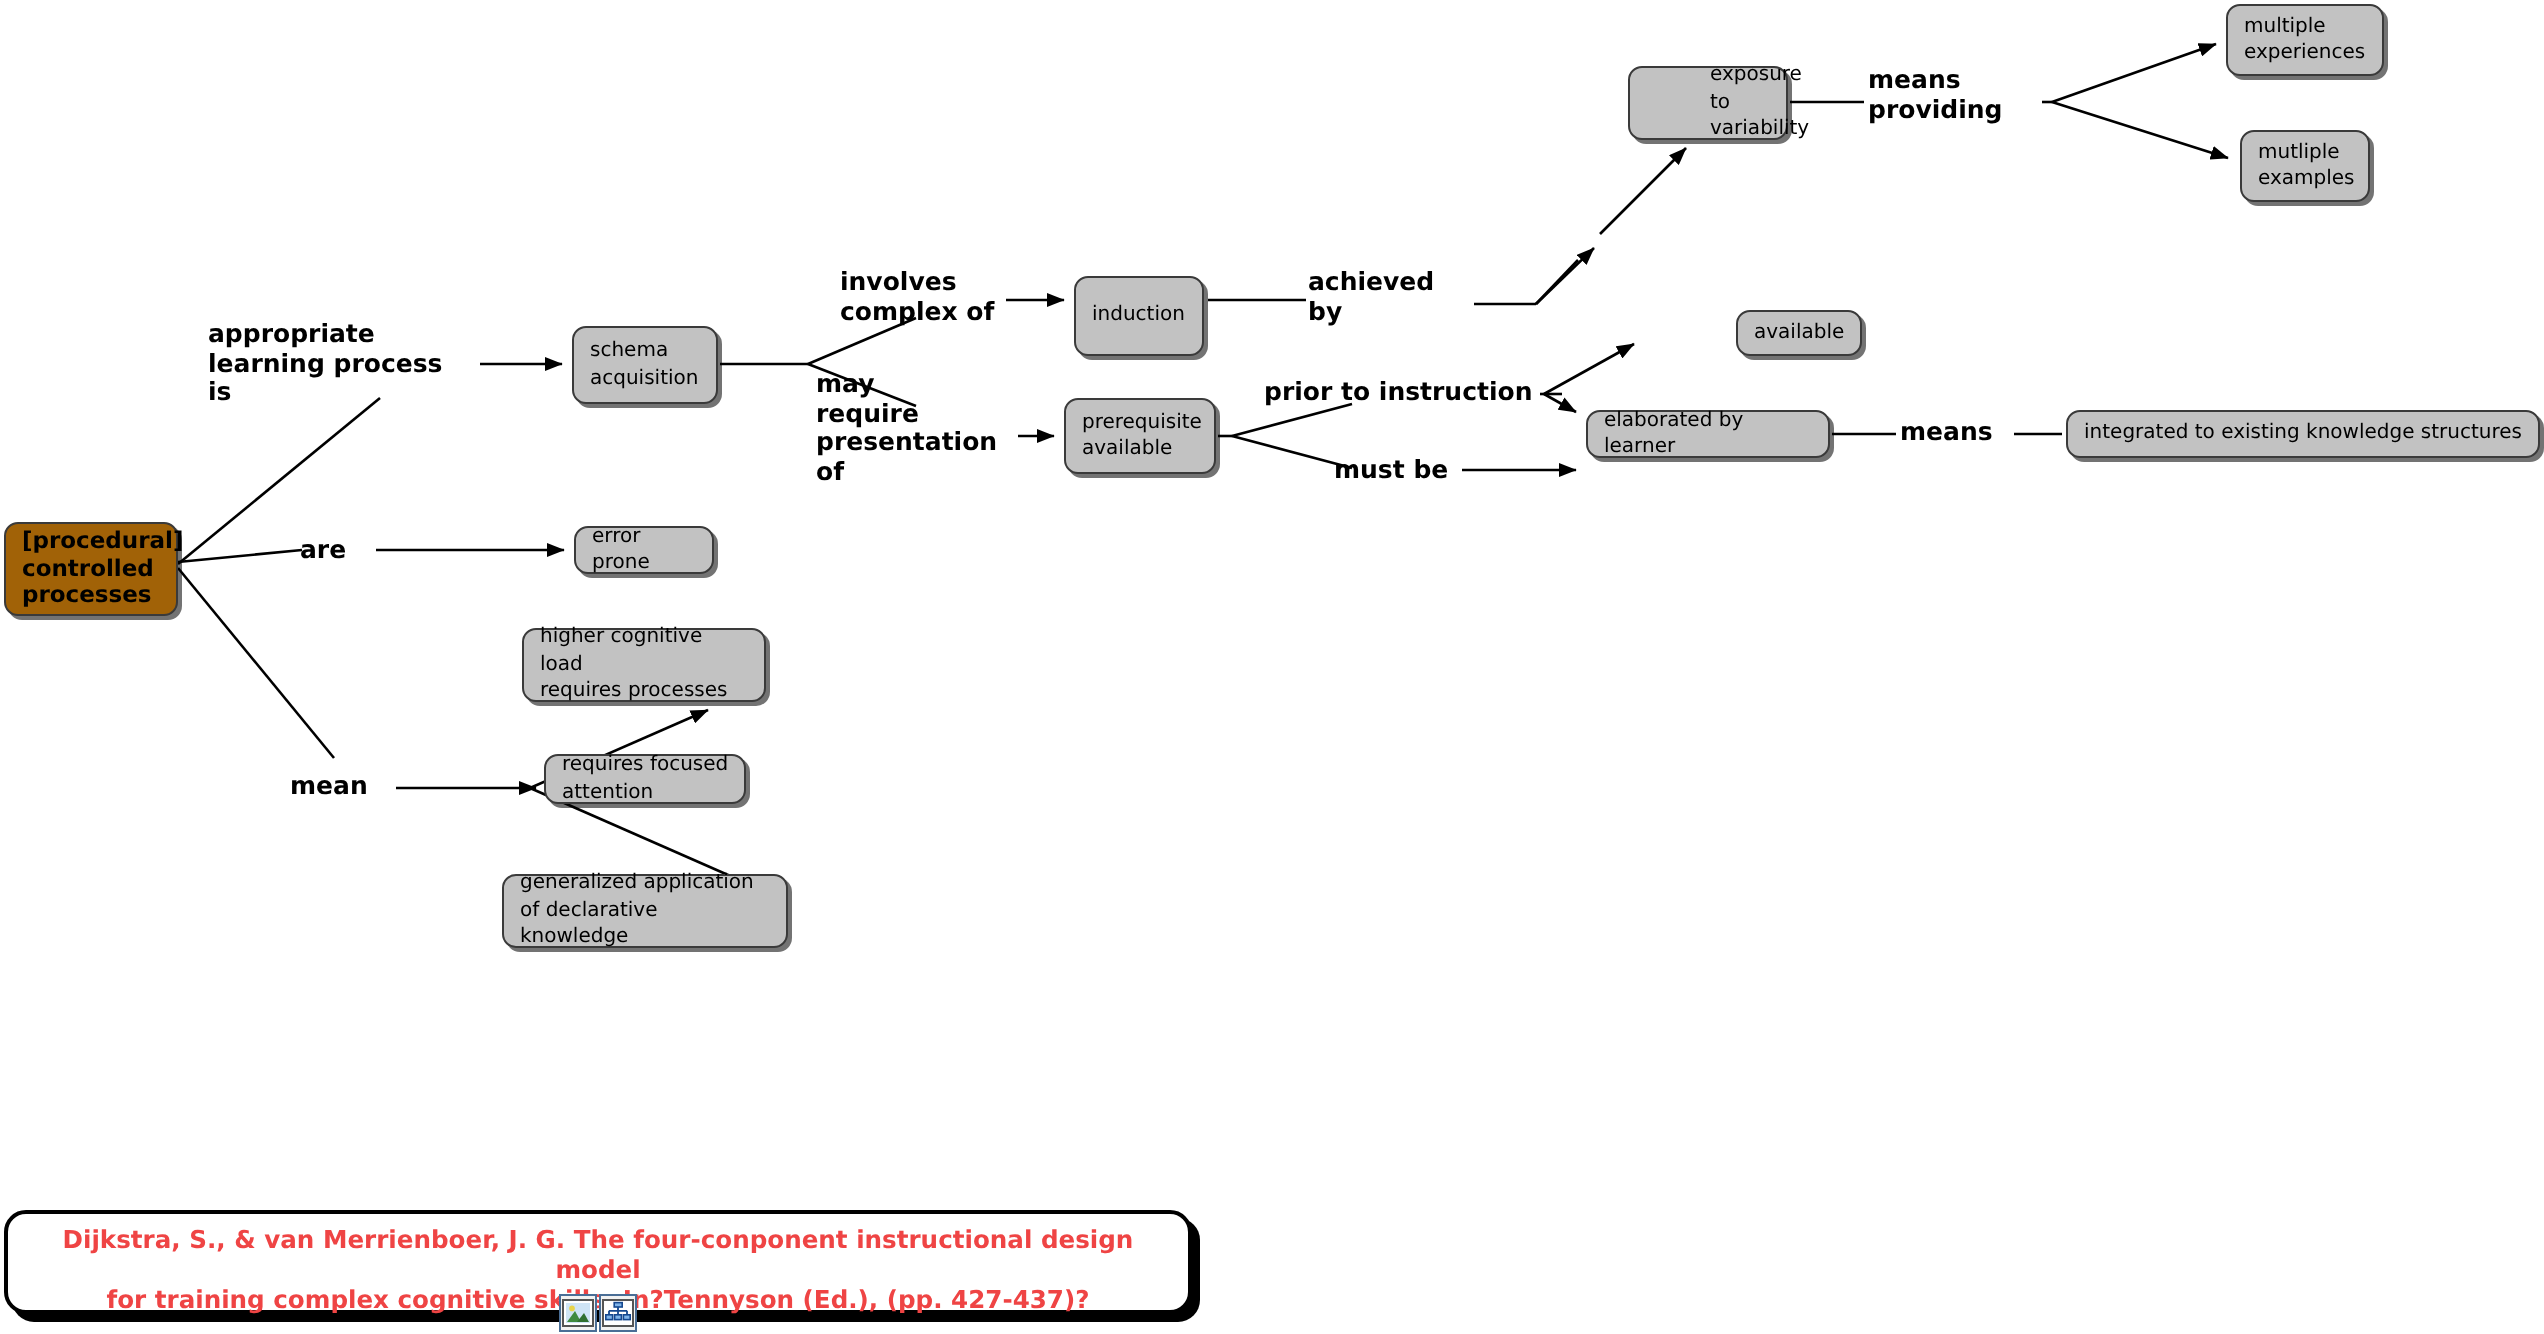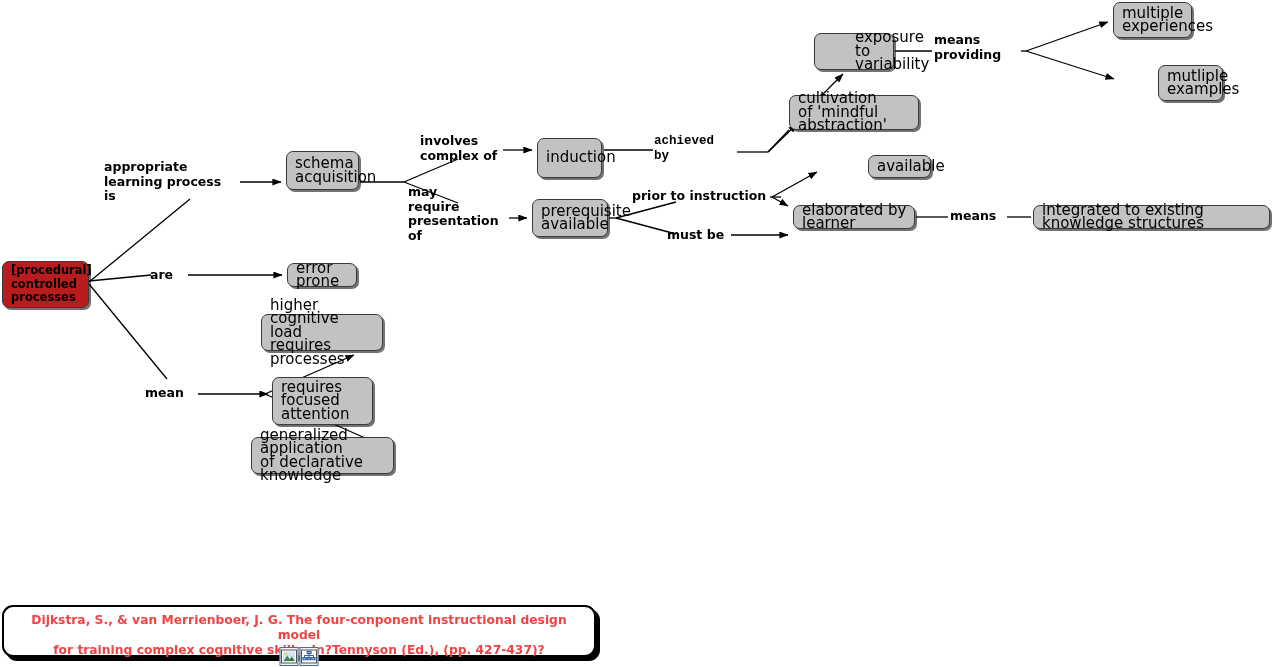--- a/index.html
+++ b/index.html
@@ -31,31 +31,31 @@
 
   
   .node {
     position: absolute;
     box-sizing: border-box;
     background: #c2c2c2;
     border: 1px solid #3a3a3a;
     border-radius: 7px;
     box-shadow: 2px 2px 0 0 rgba(0,0,0,0.55);
     color: #000000;
-    font-size: 15px;
+    font-size: 10px;
     line-height: 13.5px;
     padding: 4px 7px 4px 8px;
     display: flex;
     flex-direction: column;
     justify-content: center;
     white-space: pre-line;
     z-index: 3;
   }
   .node.root {
-    background: #b91c1c;
+    background: #a16207;
     font-weight: bold;
     font-size: 11.5px;
     line-height: 13.5px;
     border: 1px solid #3a3a3a;
   }
 
   
   .link-label {
     position: absolute;
     font-weight: bold;
@@ -180,56 +180,54 @@
       <path d="M 731 235 L 788 235" marker-end="url(#arrowhead)"></path>
 
       <path d="M 916 217 L 948 217"></path>
       <path d="M 1007 217 L 1031 217"></path>
     </g>
   </svg>
 
   <div class="node root" id="node-root" style="left: 2px; top: 261px; width: 87px; height: 47px;">[procedural]
 controlled
 processes</div>
-  <div class="node" id="node-schema" style="left: 286px; top: 151px; width: 73px; height: 39px;">schema
+  <div class="node" id="node-schema" style="left: 286px; top: 163px; width: 73px; height: 39px;">schema
 acquisition</div>
   <div class="node" id="node-induction" style="left: 537px; top: 138px; width: 65px; height: 40px;">induction</div>
   <div class="node" id="node-prereq" style="left: 532px; top: 199px; width: 76px; height: 38px;">prerequisite
 available</div>
   <div class="node" id="node-exposure" style="left: 814px; top: 33px; width: 80px; height: 37px; padding-left: 40px;">exposure
 to variability</div>
-  <div class="node" id="node-cultivation" style="left: 789px; top: 95px; width: 130px; height: 35px;">cultivation
-of 'mindful abstraction'</div>
   <div class="node" id="node-multexp" style="left: 1113px; top: 2px; width: 79px; height: 36px;">multiple
 experiences</div>
-  <div class="node" id="node-multex" style="left: 1120px; top: 65px; width: 65px; height: 36px; margin-left: 38px;">mutliple
+  <div class="node" id="node-multex" style="left: 1120px; top: 65px; width: 65px; height: 36px;">mutliple
 examples</div>
   <div class="node" id="node-available" style="left: 868px; top: 155px; width: 63px; height: 23px;">available</div>
   <div class="node" id="node-elaborated" style="left: 793px; top: 205px; width: 122px; height: 24px;">elaborated by learner</div>
   <div class="node" id="node-integrated" style="left: 1033px; top: 205px; width: 237px; height: 24px;">integrated to existing knowledge structures</div>
   <div class="node" id="node-errorprone" style="left: 287px; top: 263px; width: 70px; height: 24px;">error prone</div>
   <div class="node" id="node-cogload" style="left: 261px; top: 314px; width: 122px; height: 37px;">higher cognitive load
 requires processes</div>
-  <div class="node" id="node-focused" style="left: 272px; top: 377px; width: 101px; height: 48px;">requires focused
+  <div class="node" id="node-focused" style="left: 272px; top: 377px; width: 101px; height: 25px;">requires focused
 attention</div>
   <div class="node" id="node-generalized" style="left: 251px; top: 437px; width: 143px; height: 37px;">generalized application
 of declarative knowledge</div>
 
   <div class="link-label" id="lbl-appropriate" style="left: 104px; top: 160px; width: 135px;">appropriate
 learning process
 is</div>
   <div class="link-label" id="lbl-are" style="left: 150px; top: 268px; width: 42px;">are</div>
   <div class="link-label" id="lbl-mean" style="left: 145px; top: 386px; width: 52px;">mean</div>
   <div class="link-label" id="lbl-involves" style="left: 420px; top: 134px; width: 94px;">involves
 complex of</div>
   <div class="link-label" id="lbl-mayrequire" style="left: 408px; top: 185px; width: 110px;">may
 require
 presentation
 of</div>
-  <div class="link-label" id="lbl-achieved" style="left: 654px; top: 134px; width: 82px; font-family: Liberation Mono, monospace;">achieved
+  <div class="link-label" id="lbl-achieved" style="left: 654px; top: 134px; width: 82px;">achieved
 by</div>
   <div class="link-label" id="lbl-meansprov" style="left: 934px; top: 33px; width: 86px;">means
 providing</div>
   <div class="link-label" id="lbl-prior" style="left: 632px; top: 189px; width: 137px;">prior to instruction</div>
   <div class="link-label" id="lbl-mustbe" style="left: 667px; top: 228px; width: 63px;">must be</div>
   <div class="link-label" id="lbl-means2" style="left: 950px; top: 209px; width: 56px;">means</div>
 
   <div id="citation">
     <div id="citation-text">Dijkstra, S., &amp; van Merrienboer,  J. G. The four-conponent instructional design model
 for training complex cognitive skills. In?Tennyson (Ed.), (pp. 427-437)?</div>

